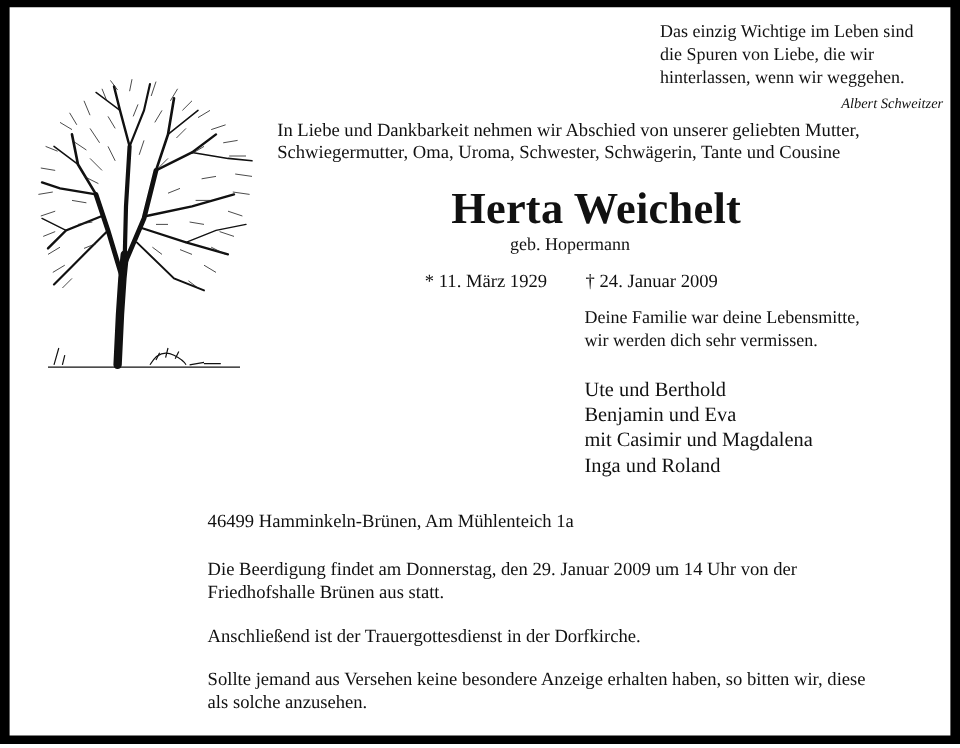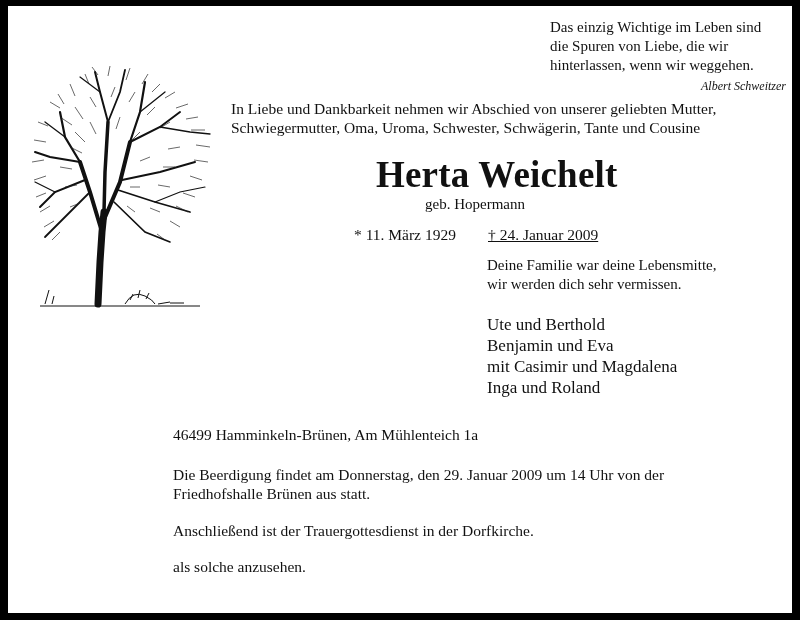--- a/index.html
+++ b/index.html
@@ -8,21 +8,21 @@
     .frame { position: absolute; left: 0; top: 0; width: 800px; height: 620px;
              box-sizing: border-box; border-top: 6px solid #000; border-left: 8px solid #000;
              border-right: 8px solid #000; border-bottom: 7px solid #000; background: #fff; }
     .abs { position: absolute; }
     .quote { left: 550px; top: 18px; font-size: 15px; line-height: 19px; }
     .quote .author { font-style: italic; font-size: 12px; line-height: 14px; text-align: right; width: 236px; margin-top: 4px; font-family: Liberation Serif, serif; }
     .intro { left: 231px; top: 99px; font-size: 15.5px; line-height: 19px; white-space: nowrap; }
     .name { left: 376px; top: 155px; font-size: 37px; font-weight: bold; line-height: 40px; white-space: nowrap; letter-spacing: 0.2px; }
     .maiden { left: 425px; top: 195px; font-size: 15px; line-height: 18px; }
     .birth { left: 354px; top: 225px; font-size: 15.5px; line-height: 19px; white-space: nowrap; }
-    .death { left: 488px; top: 225px; font-size: 15.5px; line-height: 19px; white-space: nowrap; text-decoration: underline; }
+    .death { left: 488px; top: 225px; font-size: 15.5px; line-height: 19px; white-space: nowrap; }
     .motto { left: 487px; top: 256px; font-size: 15px; line-height: 19px; white-space: nowrap; }
     .family { left: 487px; top: 314px; font-size: 17px; line-height: 21px; white-space: nowrap; }
     .address { left: 173px; top: 425px; font-size: 15.5px; line-height: 19px; white-space: nowrap; }
     .funeral { left: 173px; top: 465px; font-size: 15.5px; line-height: 19px; width: 610px; }
     .service { left: 173px; top: 521px; font-size: 15.5px; line-height: 19px; white-space: nowrap; text-align: center; }
     .notice { left: 173px; top: 557px; font-size: 15.5px; line-height: 19px; width: 615px; }
     .tree { left: 30px; top: 62px; width: 190px; height: 250px; }
     .line { display: block; }
   </style>
 </head>
@@ -105,14 +105,15 @@
 <div class="abs address">46499 Hamminkeln-Brünen, Am Mühlenteich 1a</div>
 
 <div class="abs funeral">
   <span class="line">Die Beerdigung findet am Donnerstag, den 29. Januar 2009 um 14 Uhr von der</span>
   <span class="line">Friedhofshalle Brünen aus statt.</span>
 </div>
 
 <div class="abs service">Anschließend ist der Trauergottesdienst in der Dorfkirche.</div>
 
 <div class="abs notice">
+  <span class="line">Sollte jemand aus Versehen keine besondere Anzeige erhalten haben, so bitten wir, diese</span>
   <span class="line">als solche anzusehen.</span>
 </div>
 
 </body></html>

